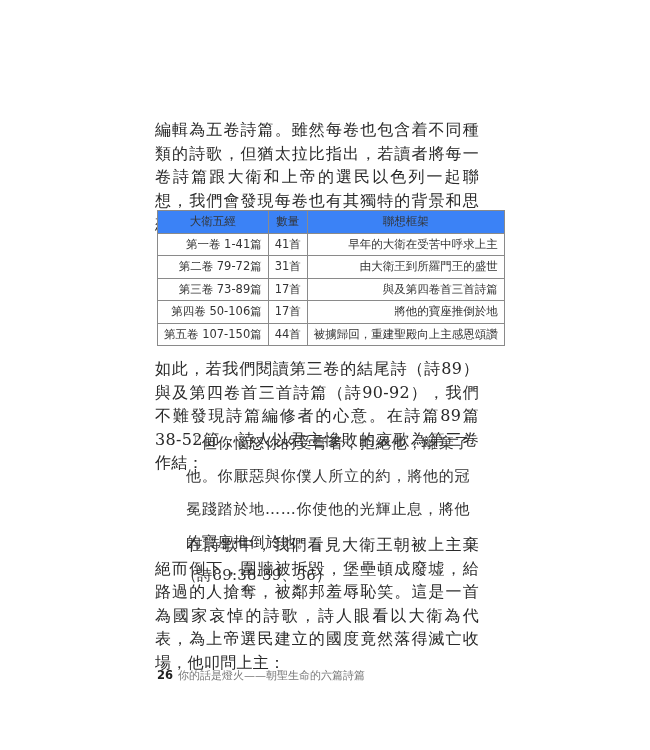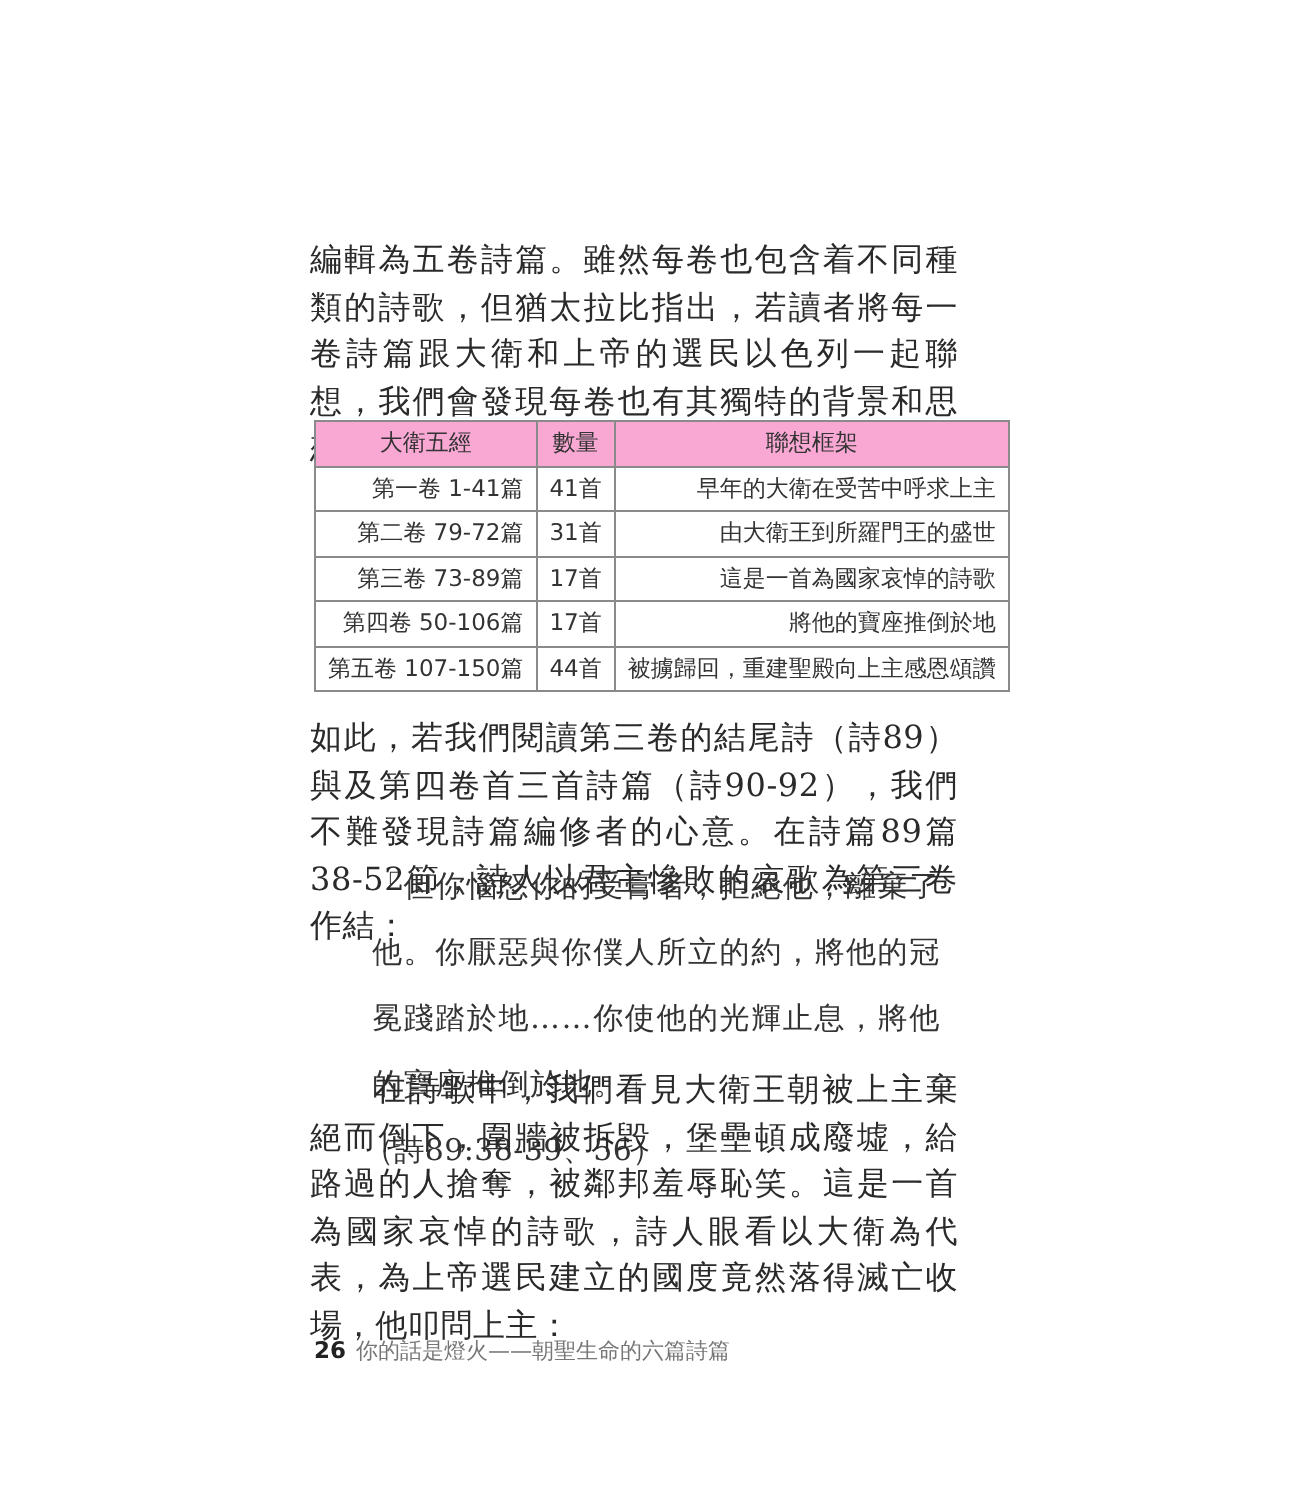--- a/index.html
+++ b/index.html
@@ -12,21 +12,21 @@
   #p1 { top: 118px; }
   #p2 { top: 357px; }
   #p3 { top: 533px; }
   .indent { text-indent: 2em; }
 
   .quote { position: absolute; left: 186px; width: 292px; top: 427px; font-size: 15px; line-height: 33px; letter-spacing: 0.8px; color: #333; font-family: "DejaVu Serif", "Liberation Serif", serif; }
   .quote .cite { display: block; margin-left: -4px; letter-spacing: 0.2px; }
 
   table.psalm { position: absolute; left: 157px; top: 210px; width: 319px; border-collapse: collapse; font-family: "DejaVu Sans", "Liberation Sans", sans-serif; font-size: 11.5px; color: #333; }
   table.psalm th, table.psalm td { border: 1px solid #8a8a8a; height: 21.5px; padding: 0 6px; white-space: nowrap; text-align: right; }
-  table.psalm th { background: #f9a8d4; font-weight: normal; text-align: center; color: #333; }
+  table.psalm th { background: #3b82f6; font-weight: normal; text-align: center; color: #333; }
   table.psalm td.c2 { text-align: left; margin-left: 14px; }
   table.psalm col.c1 { width: 99px; }
   table.psalm col.c2 { width: 38px; }
   table.psalm col.c3 { width: 182px; }
 
   .footer { position: absolute; left: 157px; top: 668px; font-size: 11px; color: #777; white-space: nowrap; }
   .footer .pnum { font-weight: bold; color: #222; margin-right: 5px; font-size: 11.5px; }
 </style>
 </head>
 <body>
@@ -55,21 +55,21 @@
         <td>早年的大衛在受苦中呼求上主</td>
       </tr>
       <tr>
         <td>第二卷 79-72篇</td>
         <td class="c2">31首</td>
         <td>由大衛王到所羅門王的盛世</td>
       </tr>
       <tr>
         <td>第三卷 73-89篇</td>
         <td class="c2">17首</td>
-        <td>這是一首為國家哀悼的詩歌</td>
+        <td>與及第四卷首三首詩篇</td>
       </tr>
       <tr>
         <td>第四卷 50-106篇</td>
         <td class="c2">17首</td>
         <td>將他的寶座推倒於地</td>
       </tr>
       <tr>
         <td>第五卷 107-150篇</td>
         <td class="c2">44首</td>
         <td>被擄歸回，重建聖殿向上主感恩頌讚</td>

